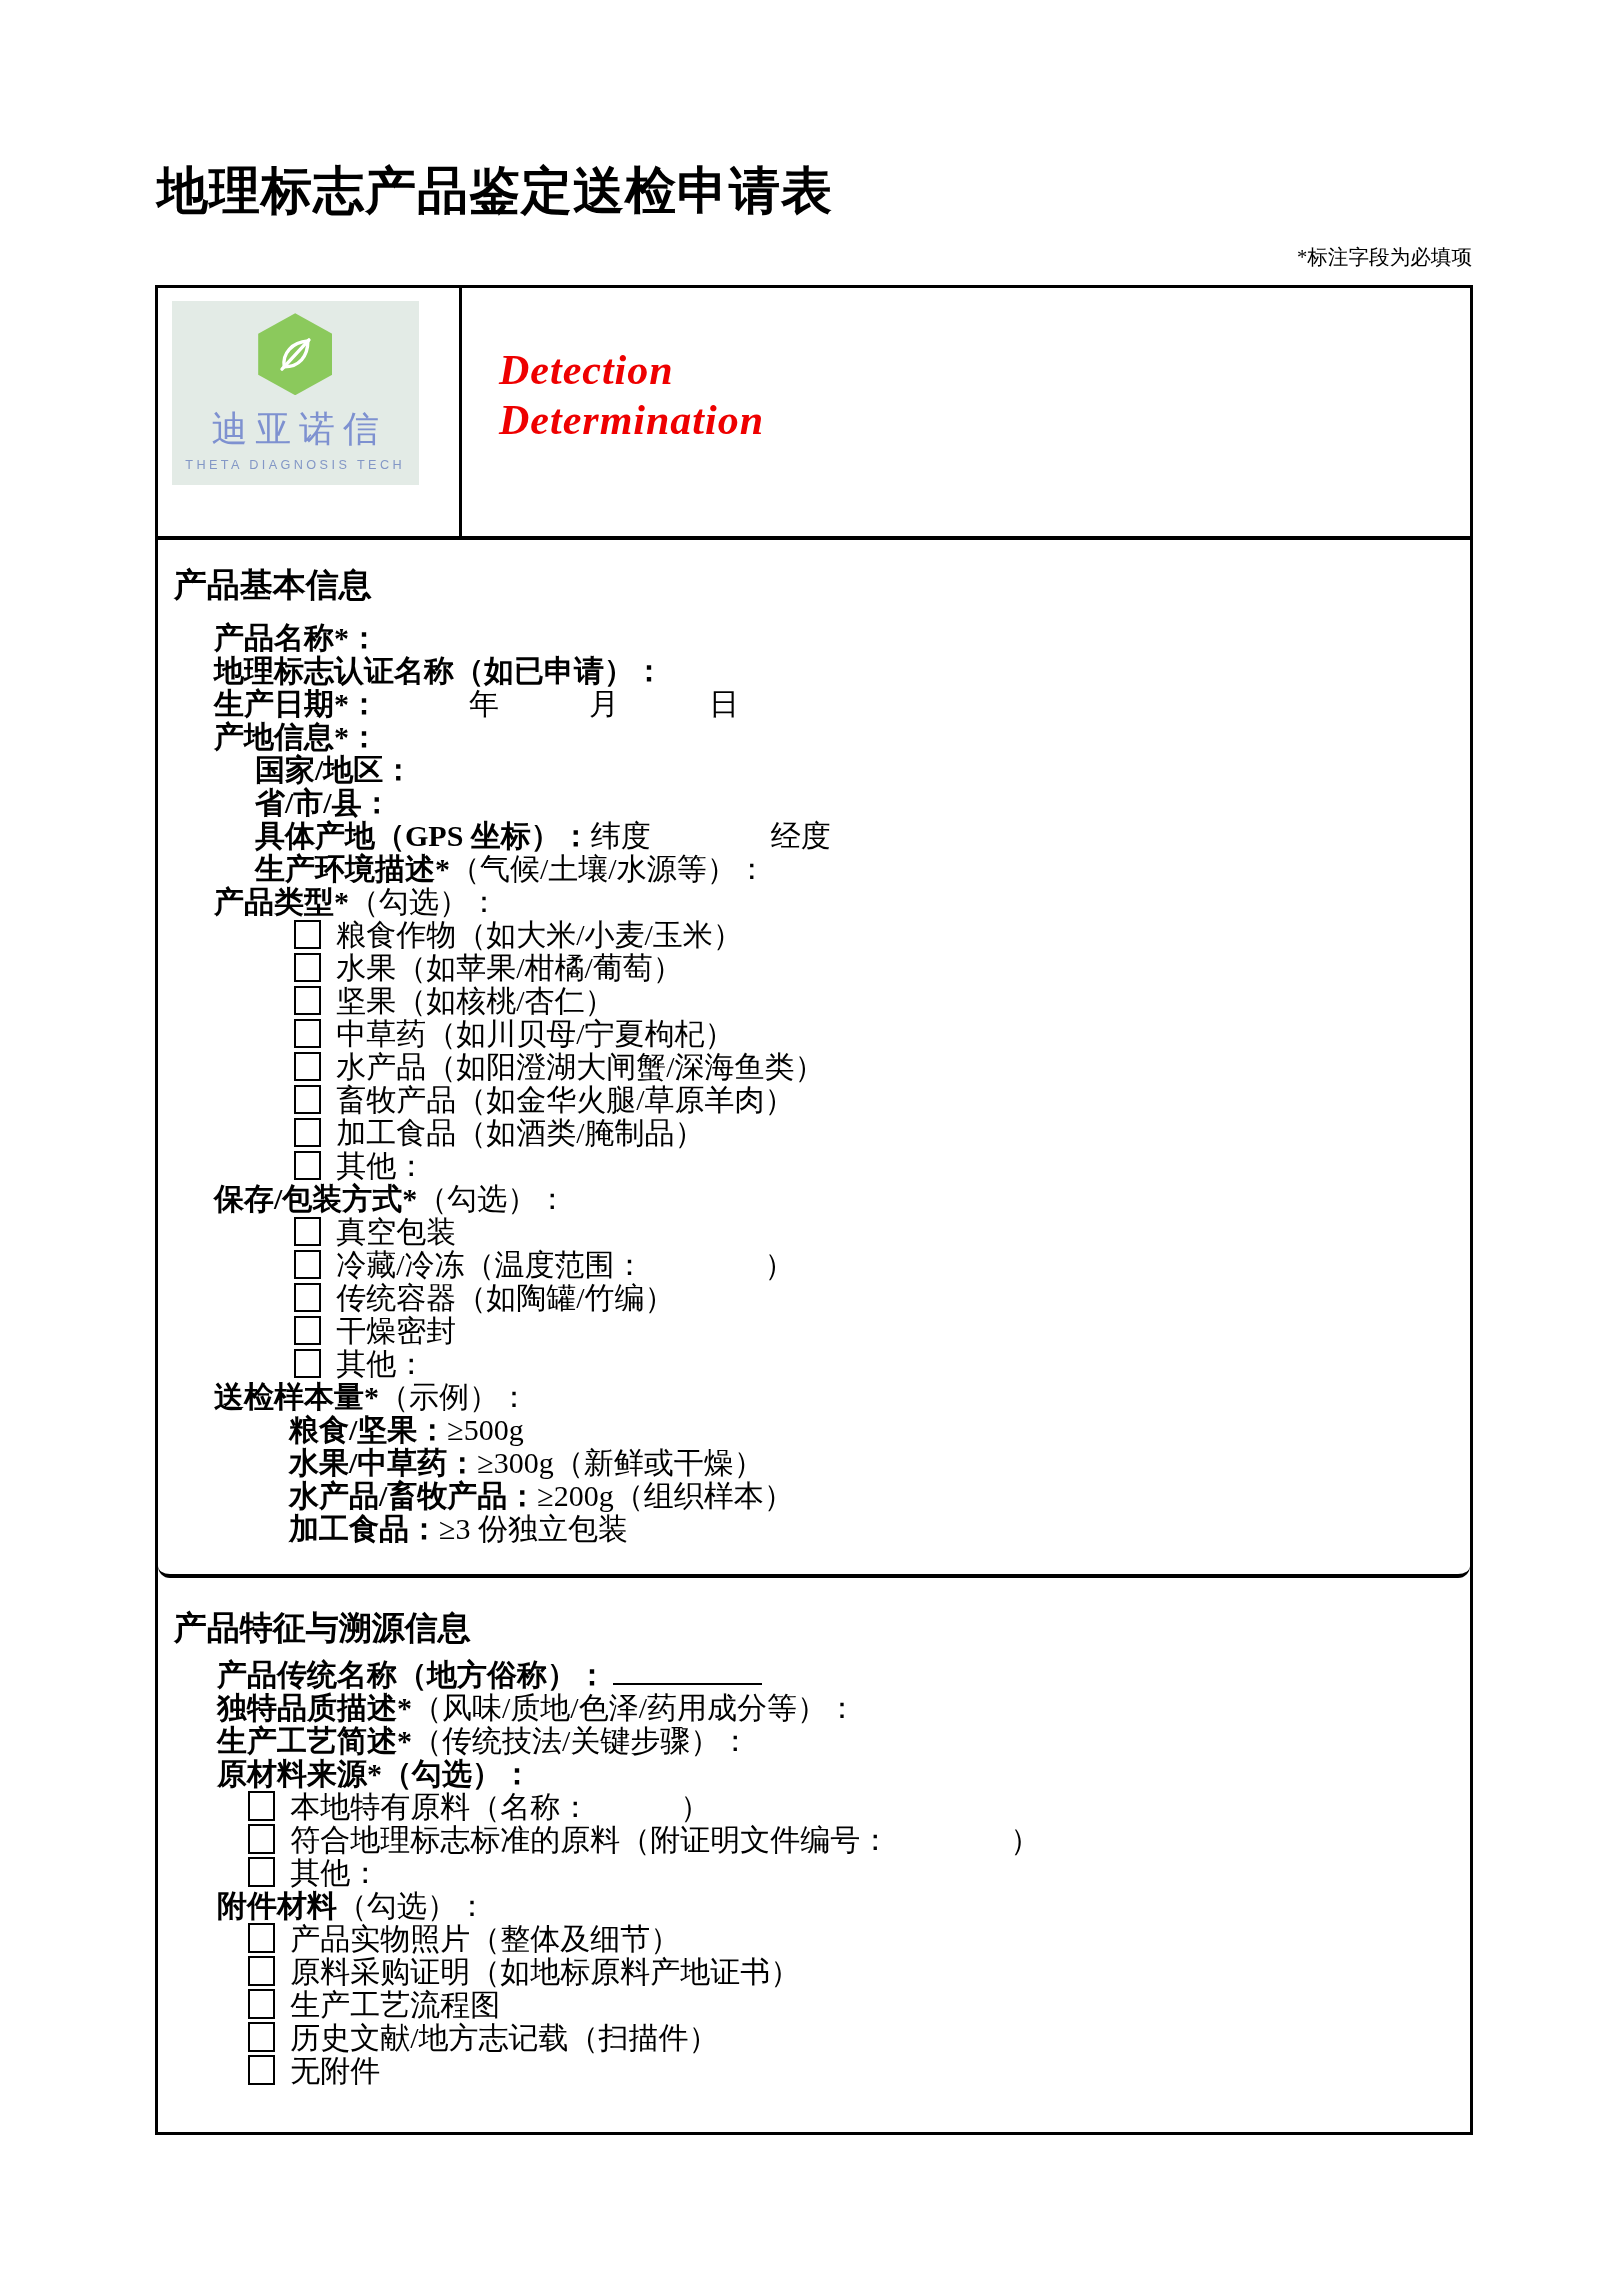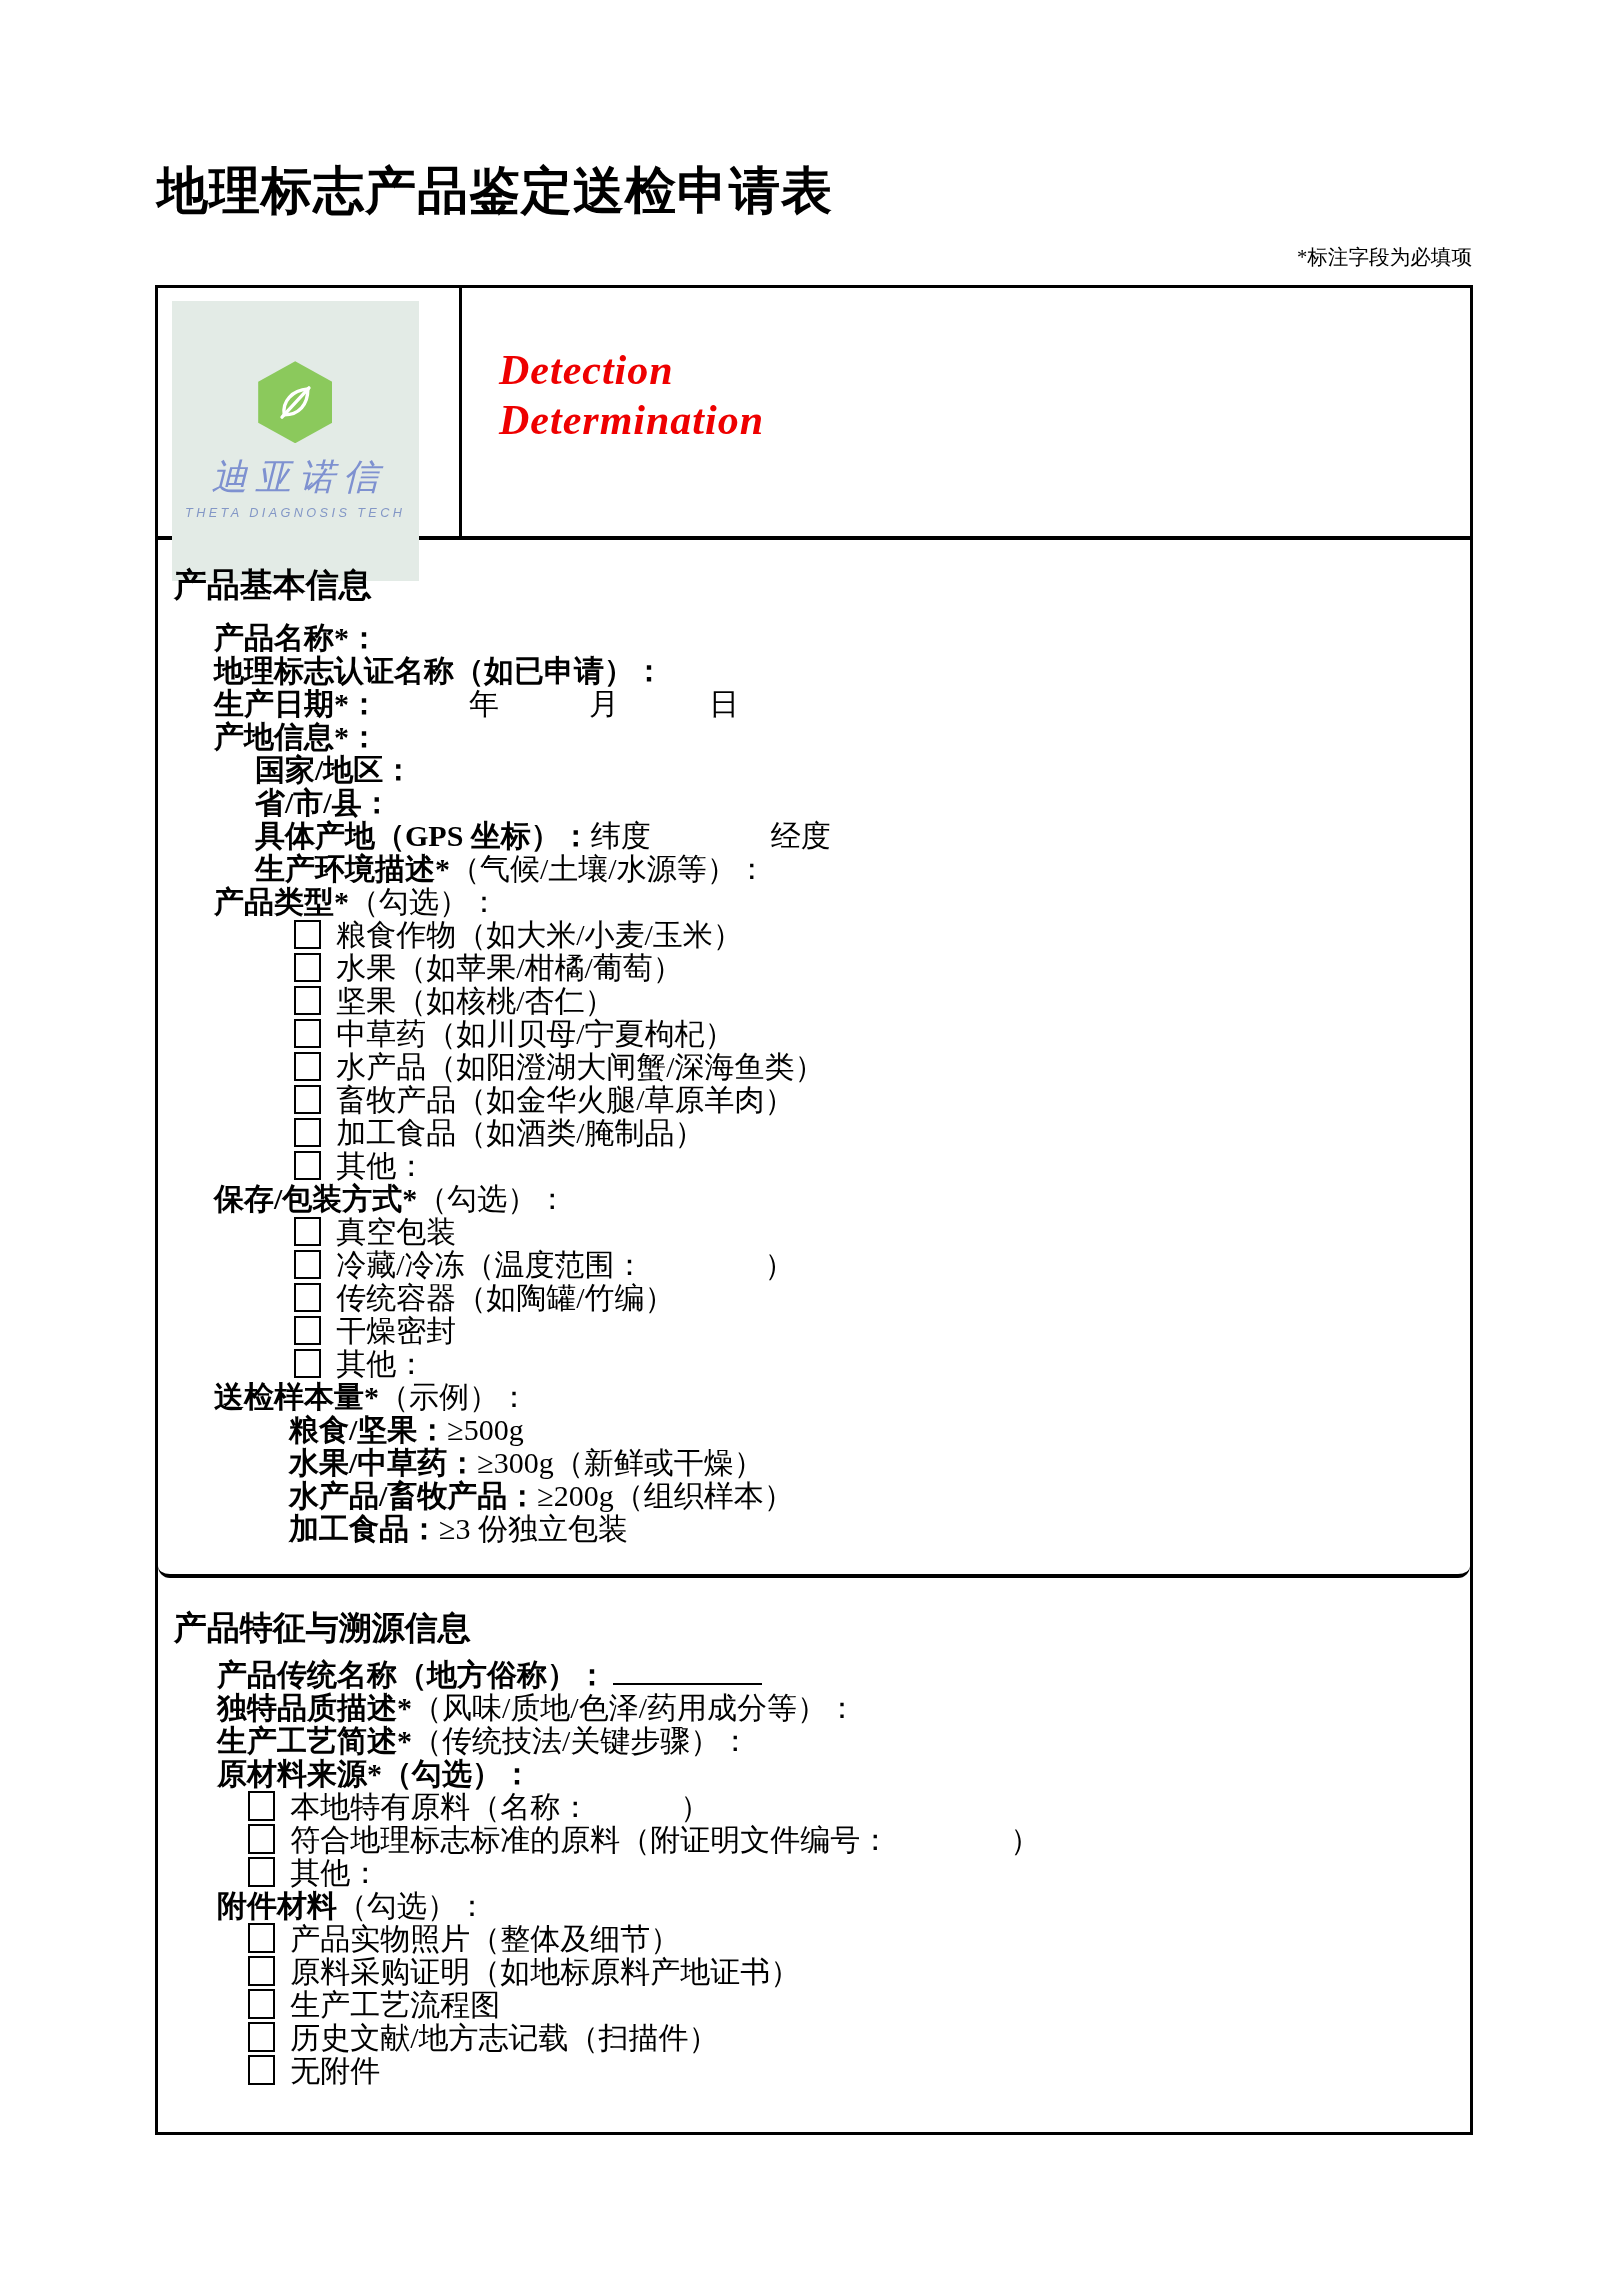--- a/index.html
+++ b/index.html
@@ -15,23 +15,23 @@
     position:absolute; left:162px; top:243px; width:1310px;
     text-align:right; font-size:20.6px;
   }
   .form-table {
     position:absolute; left:155px; top:285px; width:1318px; height:1850px;
     border:3.9px solid #000; box-sizing:border-box;
   }
   .header-row { display:flex; height:248px; border-bottom:4.9px solid #000; }
   .logo-cell { width:304px; border-right:3.9px solid #000; box-sizing:border-box; }
   .logo-box {
-    margin:12.7px 0 0 13.7px; width:247px; height:280px;
+    margin:12.7px 0 0 13.7px; width:247px; height:184px;
     background:var(--logo-bg,#e3ebe6);
-    display:flex; flex-direction:column; align-items:center; justify-content:center;font-style:italic;
+    display:flex; flex-direction:column; align-items:center; justify-content:center;
   }
   .hexagon {
     width:74px; height:82px; background:var(--hex-green,#8bc95c);
     clip-path:polygon(50% 0,100% 25%,100% 75%,50% 100%,0 75%,0 25%);
     display:flex; align-items:center; justify-content:center;
   }
   .hexagon svg { width:45px; height:45px; }
   .logo-cn {
     margin-top:9.8px; font-size:36px; letter-spacing:7.8px; text-indent:7.8px;
     color:var(--logo-blue,#7e91d0); font-weight:normal; white-space:nowrap;

